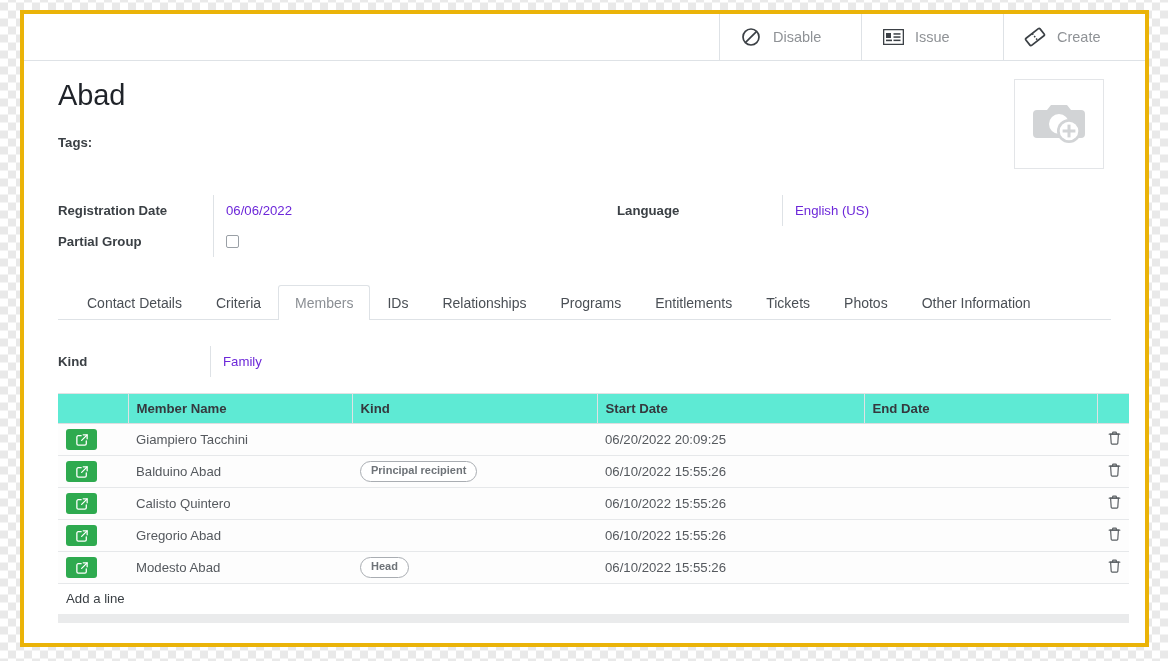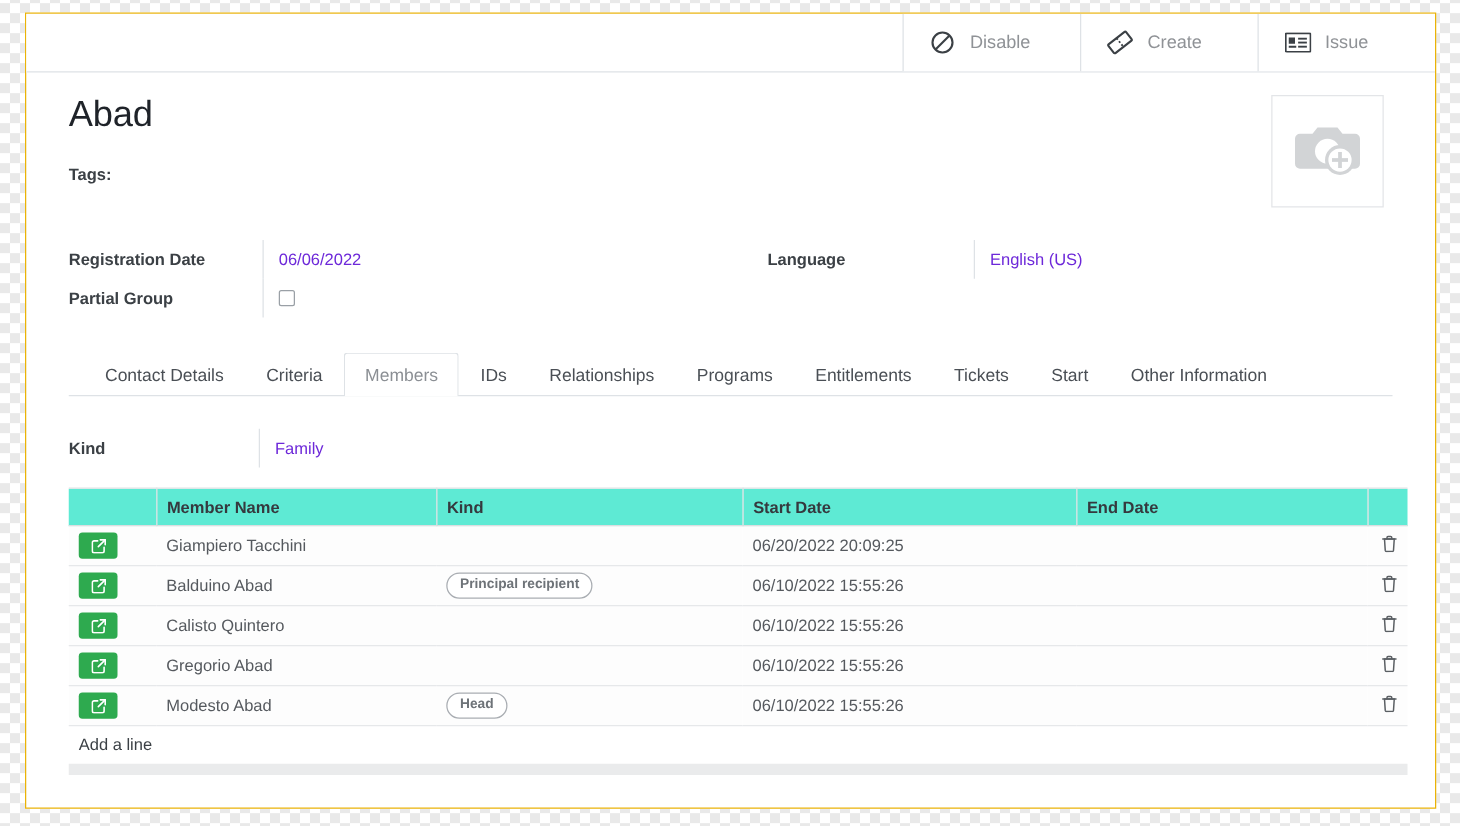--- a/index.html
+++ b/index.html
@@ -9,21 +9,21 @@
     font-family: "Liberation Sans", sans-serif;
     background:
       repeating-conic-gradient(#ffffff 0% 25%, #e9e9e9 0% 50%) 50% / 16px 16px;
   }
 
   .app-card {
     position: absolute;
     left: 20px; top: 10px;
     width: 1129px; height: 637px;
     background: #ffffff;
-    border: 1px solid #eab308;
+    border: 4px solid #eab308;
     overflow: hidden;
   }
 
   
   .statusbar {
     display: flex;
     justify-content: flex-end;
     align-items: stretch;
     height: 47px;
     border-bottom: 1px solid #dee2e6;
@@ -252,47 +252,47 @@
     <div class="spacer"></div>
 
     <div class="stat-btn">
       <span class="ico">
         <svg width="20" height="20" viewBox="0 0 20 20" fill="none">
           <circle cx="10" cy="10" r="8" stroke="#3b4045" stroke-width="1.7"></circle>
           <line x1="4.6" y1="15.4" x2="15.4" y2="4.6" stroke="#3b4045" stroke-width="1.7"></line>
         </svg>
       </span>
       <span class="lbl">Disable</span>
-    </div>
-
-    <div class="stat-btn">
-      <span class="ico">
-        <svg width="22" height="22" viewBox="0 0 22 22">
-          <g transform="rotate(-38 11 11)">
-            <rect x="2" y="6.5" width="18" height="9" rx="1.2" fill="none" stroke="#3b4045" stroke-width="1.7"></rect>
-            <line x1="11" y1="6.5" x2="11" y2="15.5" stroke="#3b4045" stroke-width="1.5" stroke-dasharray="1.6 1.6"></line>
-          </g>
-        </svg>
-      </span>
-      <span class="lbl">Create</span>
     </div>
 
     <div class="stat-btn">
       <span class="ico">
         <svg width="21" height="16" viewBox="0 0 21 16">
           <rect x="0.5" y="0.5" width="20" height="15" rx="1" fill="none" stroke="#3b4045" stroke-width="1.6"></rect>
           <rect x="3" y="4" width="5" height="5" fill="#3b4045"></rect>
           <rect x="3" y="10.6" width="6" height="1.6" fill="#3b4045"></rect>
           <rect x="10.5" y="4.2" width="7" height="1.5" fill="#3b4045"></rect>
           <rect x="10.5" y="7.3" width="7" height="1.5" fill="#3b4045"></rect>
           <rect x="10.5" y="10.6" width="7" height="1.5" fill="#3b4045"></rect>
         </svg>
       </span>
       <span class="lbl">Issue</span>
     </div>
+
+    <div class="stat-btn">
+      <span class="ico">
+        <svg width="22" height="22" viewBox="0 0 22 22">
+          <g transform="rotate(-38 11 11)">
+            <rect x="2" y="6.5" width="18" height="9" rx="1.2" fill="none" stroke="#3b4045" stroke-width="1.7"></rect>
+            <line x1="11" y1="6.5" x2="11" y2="15.5" stroke="#3b4045" stroke-width="1.5" stroke-dasharray="1.6 1.6"></line>
+          </g>
+        </svg>
+      </span>
+      <span class="lbl">Create</span>
+    </div>
   </div>
 
   <div class="sheet">
 
     <div class="title-row">
       <div class="title-left">
         <h1 class="rec-title">Abad</h1>
         <div class="tags-row">Tags:</div>
       </div>
 
@@ -326,21 +326,21 @@
 
     <div class="tabs">
       <div class="tab">Contact Details</div>
       <div class="tab">Criteria</div>
       <div class="tab active">Members</div>
       <div class="tab">IDs</div>
       <div class="tab">Relationships</div>
       <div class="tab">Programs</div>
       <div class="tab">Entitlements</div>
       <div class="tab">Tickets</div>
-      <div class="tab">Start</div>
+      <div class="tab">Photos</div>
       <div class="tab">Other Information</div>
     </div>
 
     <div class="kind-row">
       <div class="f-label">Kind</div>
       <div class="f-value">Family</div>
     </div>
 
     <div class="tbl-wrap">
       <table class="list">

